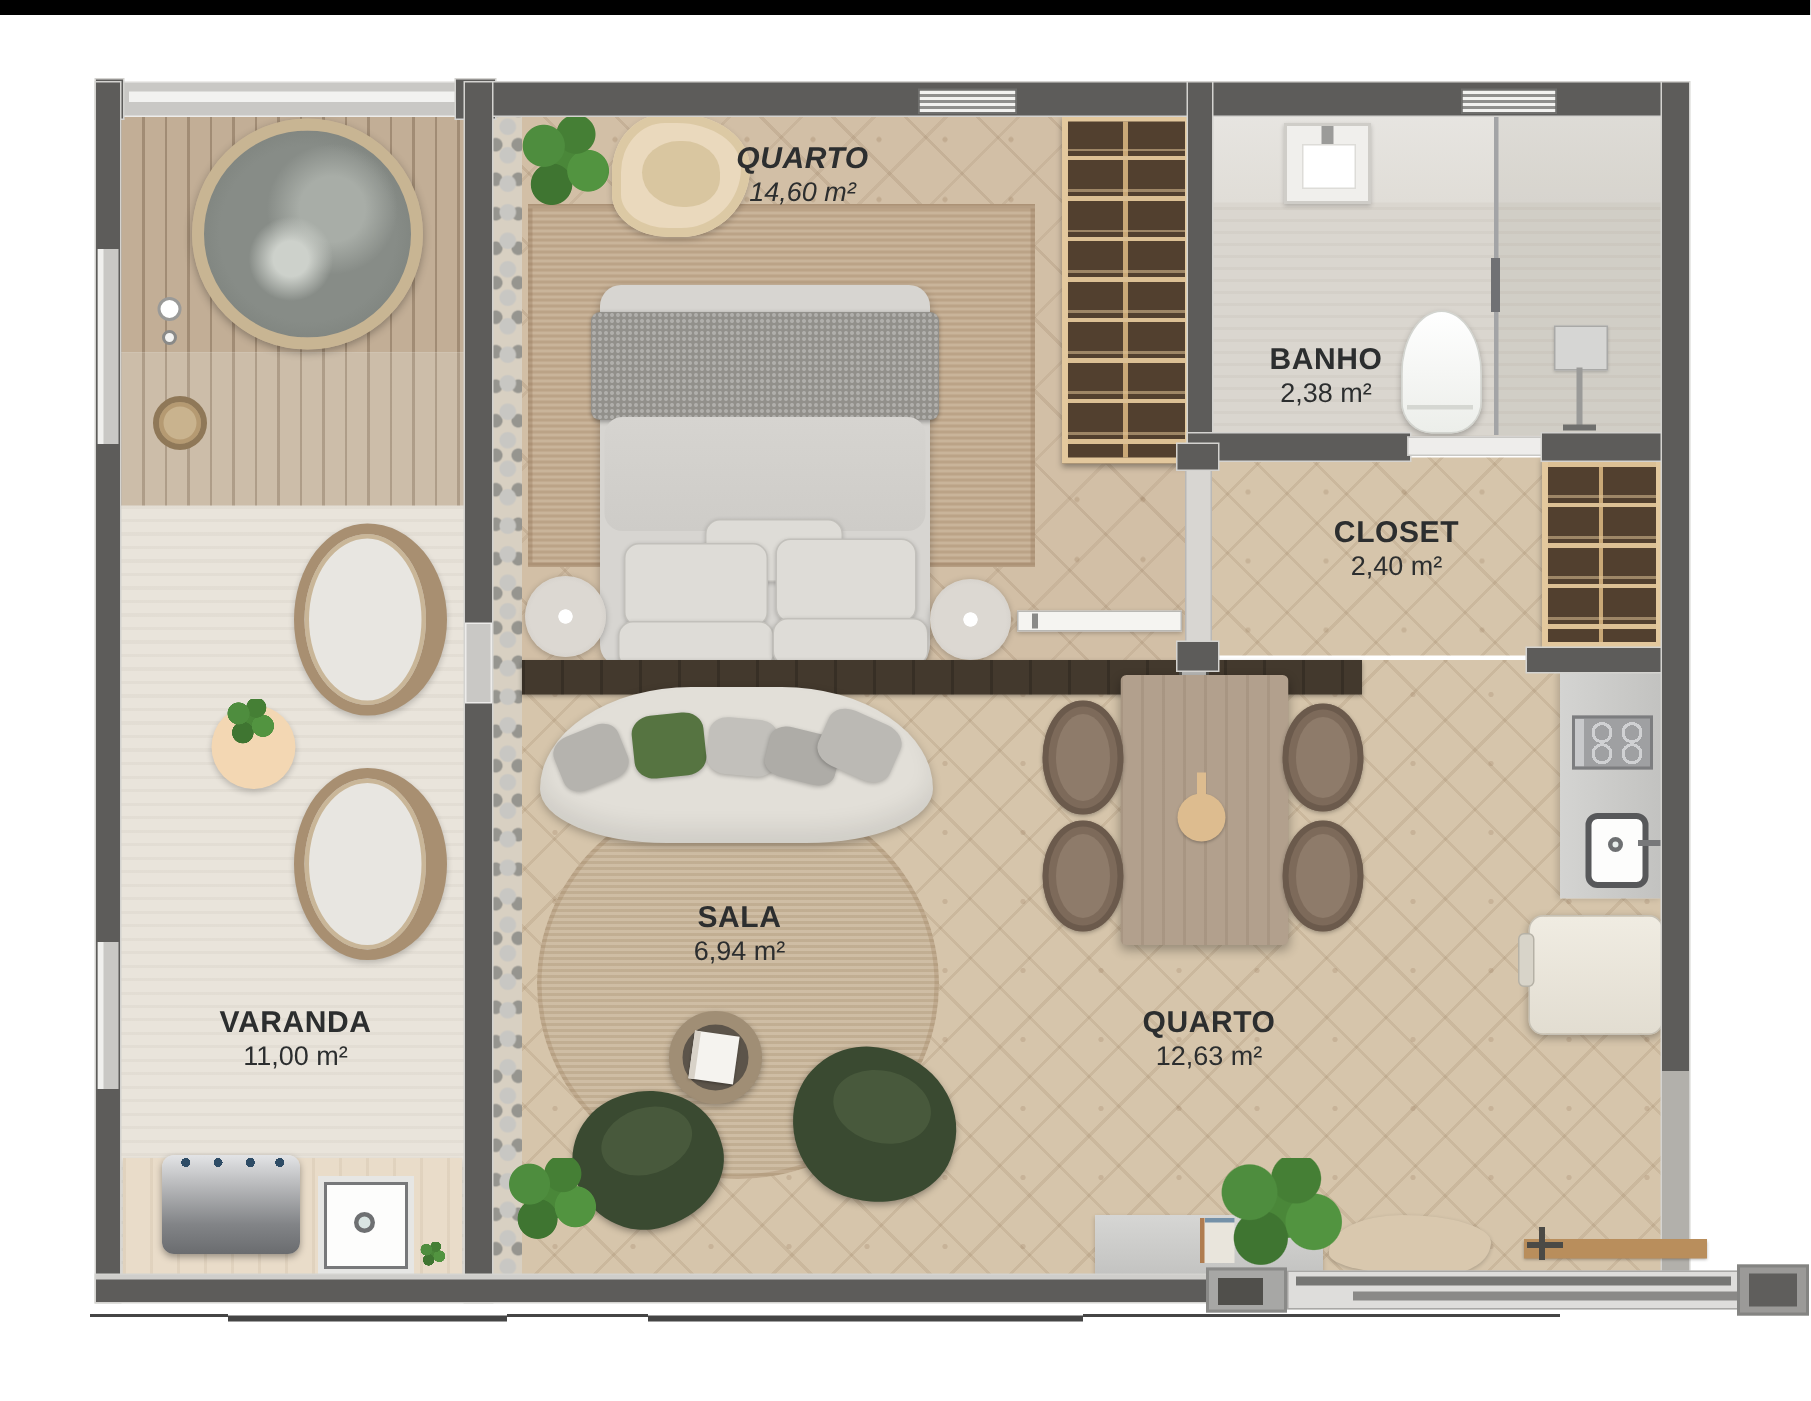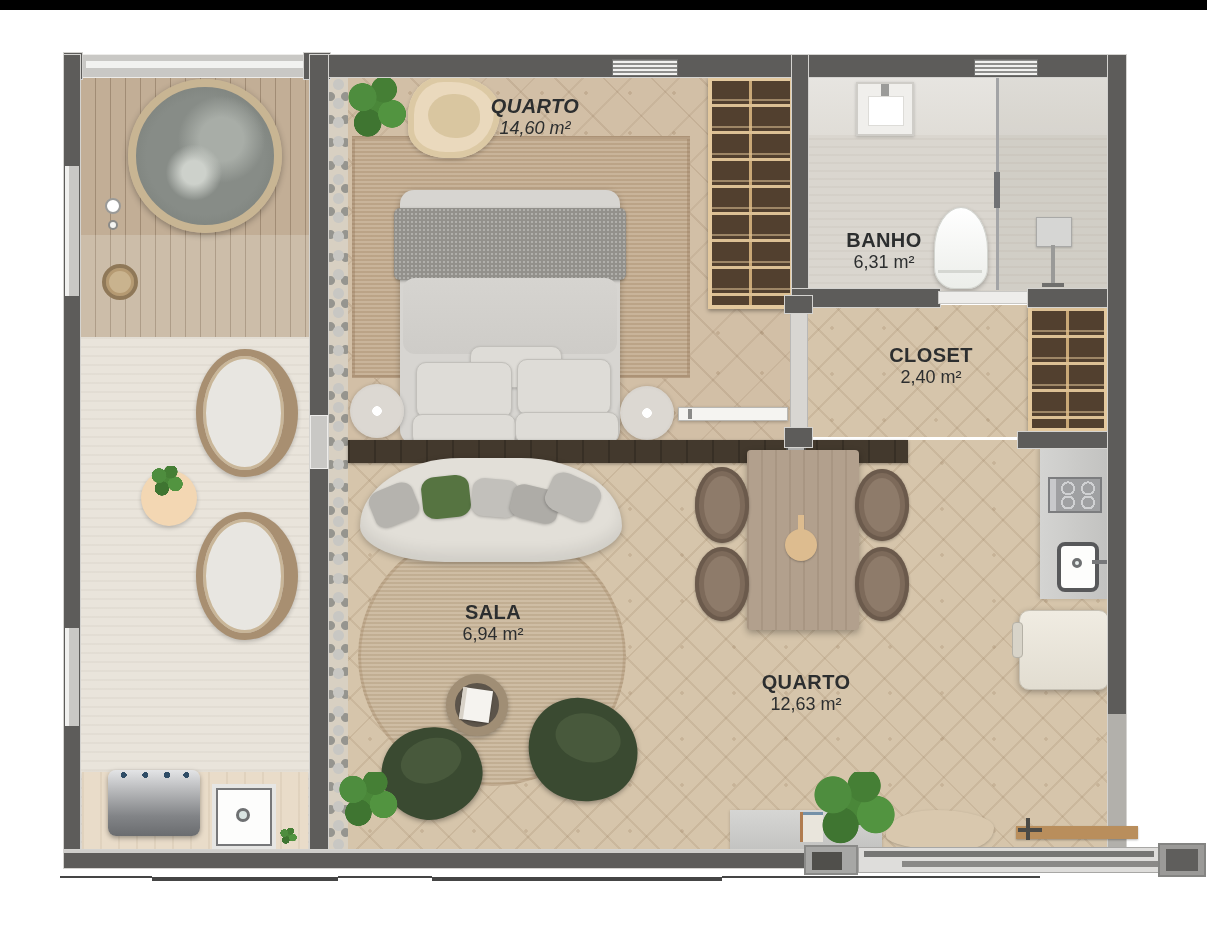--- a/index.html
+++ b/index.html
@@ -244,28 +244,32 @@
   <div class="secline" style="left:338px;top:876px;width:94px;height:2px;"></div>
   <div class="secline" style="left:432px;top:877px;width:290px;height:4px;"></div>
   <div class="secline" style="left:722px;top:876px;width:318px;height:2px;"></div>
 
   <div class="room-label" style="left:535px;top:95px;font-style:italic;">
     <div class="rn">QUARTO</div>
     <div class="ra">14,60 m²</div>
   </div>
   <div class="room-label" style="left:884px;top:185px;margin-top:44px;">
     <div class="rn">BANHO</div>
-    <div class="ra">6,31 m²</div>
+    <div class="ra">2,38 m²</div>
   </div>
   <div class="room-label" style="left:931px;top:344px;">
     <div class="rn">CLOSET</div>
     <div class="ra">2,40 m²</div>
   </div>
   <div class="room-label" style="left:493px;top:601px;">
     <div class="rn">SALA</div>
     <div class="ra">6,94 m²</div>
   </div>
   <div class="room-label" style="left:806px;top:671px;">
     <div class="rn">QUARTO</div>
     <div class="ra">12,63 m²</div>
   </div>
+  <div class="room-label" style="left:197px;top:671px;">
+    <div class="rn">VARANDA</div>
+    <div class="ra">11,00 m²</div>
+  </div>
 
 </div>
 
 </body></html>

